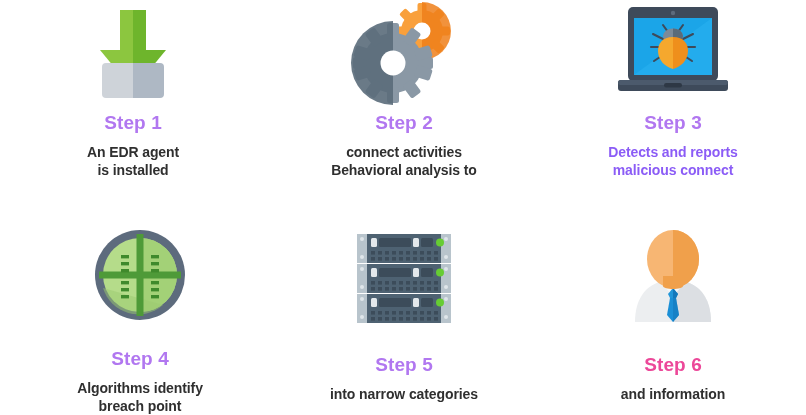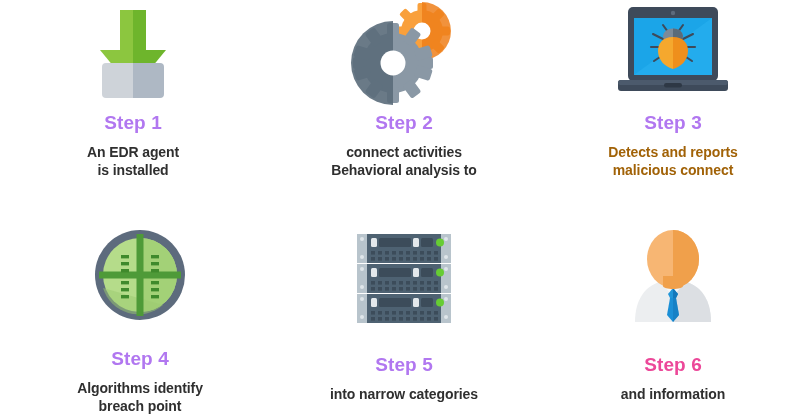--- a/index.html
+++ b/index.html
@@ -182,21 +182,21 @@
           <path d="M63 31 C52 31 48 38 48 45 C48 54 55 61 63 63 Z" fill="#f5a82e"></path>
           <path d="M63 31 C74 31 78 38 78 45 C78 54 71 61 63 63 Z" fill="#ef8f1c"></path>
 
           <rect x="8" y="74" width="110" height="11" rx="3" fill="#3e4a5a"></rect>
           <rect x="8" y="74" width="110" height="5" rx="2.5" fill="#4c5a6c"></rect>
           <rect x="54" y="77" width="18" height="4.5" rx="2.2" fill="#2e3845"></rect>
         </svg>
       </span>
     </div>
     <div class="step-label" style="color: rgb(177, 119, 240);">Step 3</div>
-    <div class="step-desc" style="color: #a16207;">
+    <div class="step-desc" style="color: #8b5cf6;">
       <div>Detects and reports</div>
       <div>malicious connect</div>
     </div>
   </div>
 
   <div class="step-card row-2 r2 col-1">
     <div class="icon-slot">
       <span>
         <svg width="94" height="94" viewBox="0 0 94 94">
           <circle cx="47" cy="47" r="45" fill="#5d6b7d"></circle>

